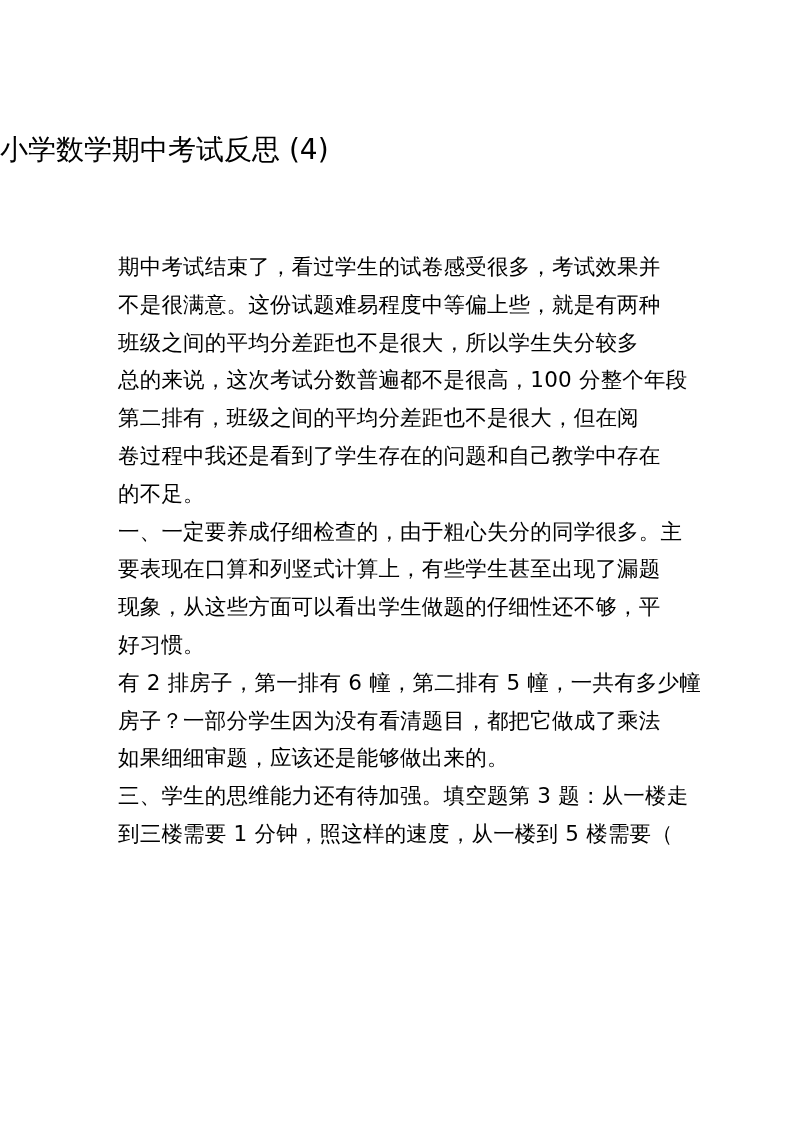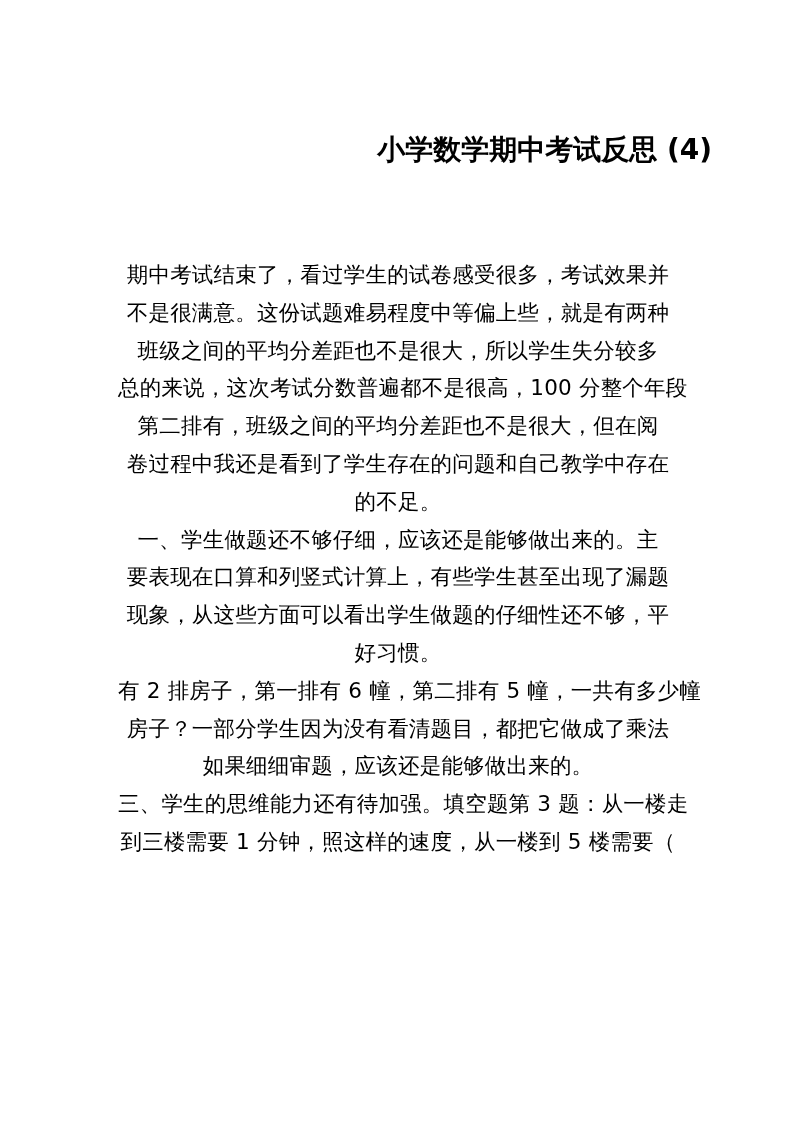--- a/index.html
+++ b/index.html
@@ -19,32 +19,31 @@
       position: absolute;
       left: 0; top: 0;
       width: 793px; height: 1122px;
       background: #ffffff;
     }
     .title {
       position: absolute;
       left: 0;
       top: 130px;
       width: 712px;
-      text-align: right;
+      text-align: left;
       font-size: 28px;
       line-height: 40px;
-      font-weight: bold;
+      font-weight: normal;
       letter-spacing: 0px;
     }
     .body-text {
       position: absolute;
       left: 118px;
-      top: 256px;
+      top: 248px;
       width: 560px;
-      text-align: center;
     }
     .line {
       display: block;
       height: 37.8px;
       font-size: 21.5px;
       line-height: 37.8px;
       white-space: nowrap;
       letter-spacing: 0.2px;
     }
   </style>
@@ -55,21 +54,21 @@
   <div class="title">小学数学期中考试反思 (4)</div>
 
   <div class="body-text">
     <span class="line">期中考试结束了，看过学生的试卷感受很多，考试效果并</span>
     <span class="line">不是很满意。这份试题难易程度中等偏上些，就是有两种</span>
     <span class="line">班级之间的平均分差距也不是很大，所以学生失分较多</span>
     <span class="line">总的来说，这次考试分数普遍都不是很高，100 分整个年段</span>
     <span class="line">第二排有，班级之间的平均分差距也不是很大，但在阅</span>
     <span class="line">卷过程中我还是看到了学生存在的问题和自己教学中存在</span>
     <span class="line">的不足。</span>
-    <span class="line">一、学生做题还不够仔细，应该还是能够做出来的。主</span>
+    <span class="line">一、一定要养成仔细检查的，由于粗心失分的同学很多。主</span>
     <span class="line">要表现在口算和列竖式计算上，有些学生甚至出现了漏题</span>
     <span class="line">现象，从这些方面可以看出学生做题的仔细性还不够，平</span>
     <span class="line">好习惯。</span>
     <span class="line">有 2 排房子，第一排有 6 幢，第二排有 5 幢，一共有多少幢</span>
     <span class="line">房子？一部分学生因为没有看清题目，都把它做成了乘法</span>
     <span class="line">如果细细审题，应该还是能够做出来的。</span>
     <span class="line">三、学生的思维能力还有待加强。填空题第 3 题：从一楼走</span>
     <span class="line">到三楼需要 1 分钟，照这样的速度，从一楼到 5 楼需要（</span>
   </div>
 </div>

